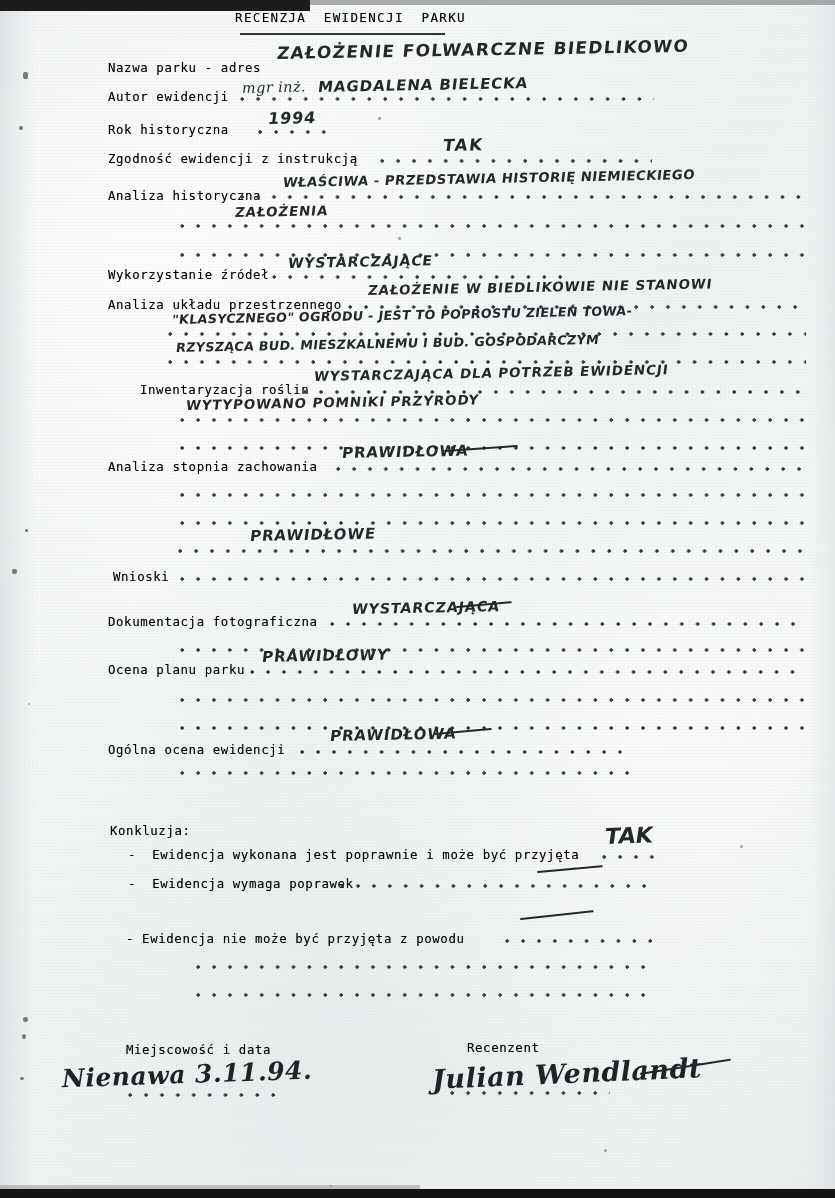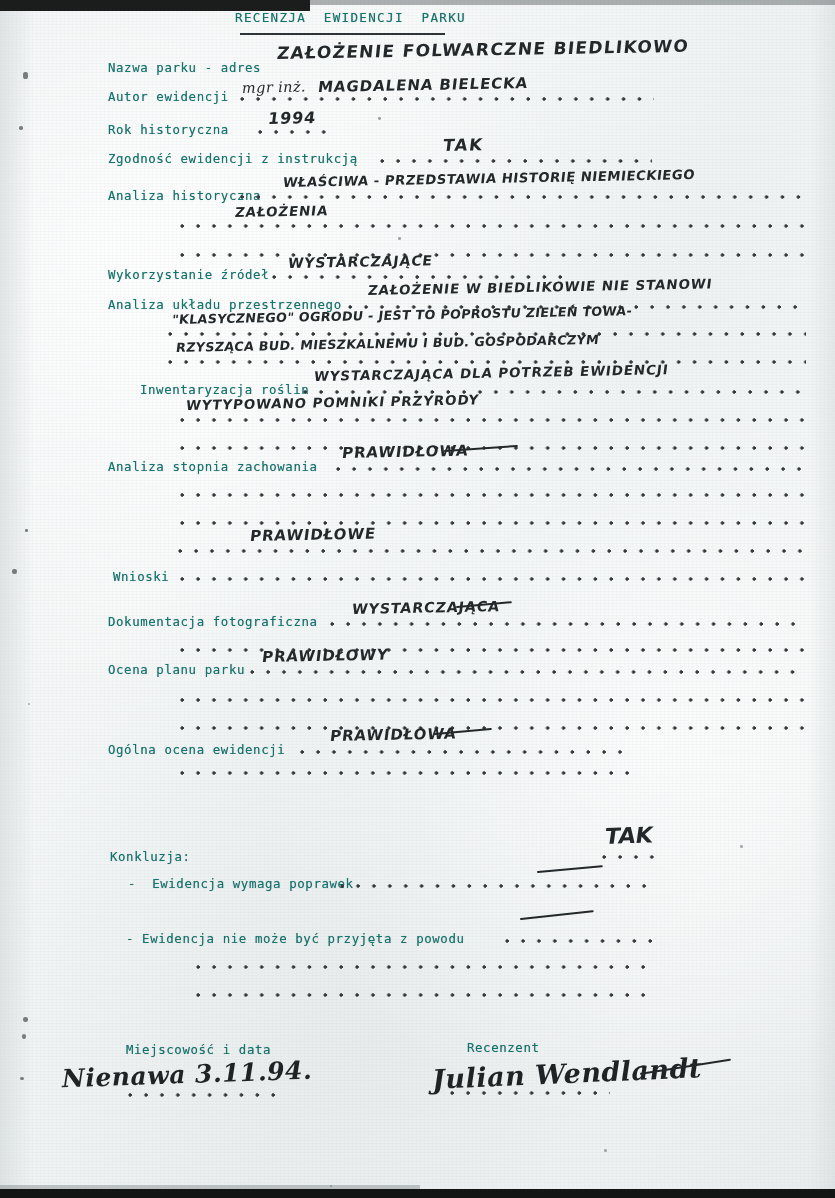--- a/index.html
+++ b/index.html
@@ -63,21 +63,21 @@
     position: absolute;
     left: 0; bottom: 9px;
     width: 420px; height: 4px;
     background: #8d9394;
     opacity: .5;
   }
 
   
   .tw {
     position: absolute;
-    color: #0f766e;
+    color: #000000;
     font-family: "DejaVu Sans Mono", monospace;
     font-size: 12.4px;
     letter-spacing: 0.6px;
     white-space: pre;
     line-height: 1;
     text-shadow: 0 0 0.7px rgba(60,66,68,0.5);
   }
   .tw-title {
     font-size: 12.6px;
     letter-spacing: 1.3px;
@@ -257,22 +257,23 @@
   <div class="dots" style="left:180px; top:695px; width:626px;"></div>
   <div class="dots" style="left:180px; top:723px; width:626px;"></div>
 
   <div class="tw" style="left:108px; top:744px;">Ogólna ocena ewidencji</div>
   <div class="dots" style="left:300px; top:747px; width:330px;"></div>
   <div class="hw hw-sm" style="left:330px; top:729px; font-size:15px;">PRAWIDŁOWA</div>
   <div class="hw-strike" style="left:434px; top:733px; width:58px; transform:rotate(-5deg);"></div>
 
   <div class="dots" style="left:180px; top:768px; width:450px;"></div>
 
-  <div class="tw" style="left:110px; top:825px;margin-top:26px;">Konkluzja:</div>
-
+  <div class="tw" style="left:110px; top:825px;">Konkluzja:</div>
+
+  <div class="tw" style="left:128px; top:849px;">-  Ewidencja wykonana jest poprawnie i może być przyjęta</div>
   <div class="dots" style="left:602px; top:852px; width:52px;"></div>
   <div class="hw hw-sm" style="left:605px; top:826px; font-size:22px; letter-spacing:0px; transform:skewX(-10deg) rotate(-2deg);">TAK</div>
   <div class="hw-strike" style="left:537px; top:871px; width:66px; transform:rotate(-5deg);"></div>
 
   <div class="tw" style="left:128px; top:878px;">-  Ewidencja wymaga poprawek</div>
   <div class="dots" style="left:340px; top:881px; width:314px;"></div>
 
   <div class="tw" style="left:126px; top:933px;">- Ewidencja nie może być przyjęta z powodu</div>
   <div class="dots" style="left:505px; top:936px; width:150px;"></div>
   <div class="hw-strike" style="left:520px; top:918px; width:74px; transform:rotate(-6deg);"></div>

